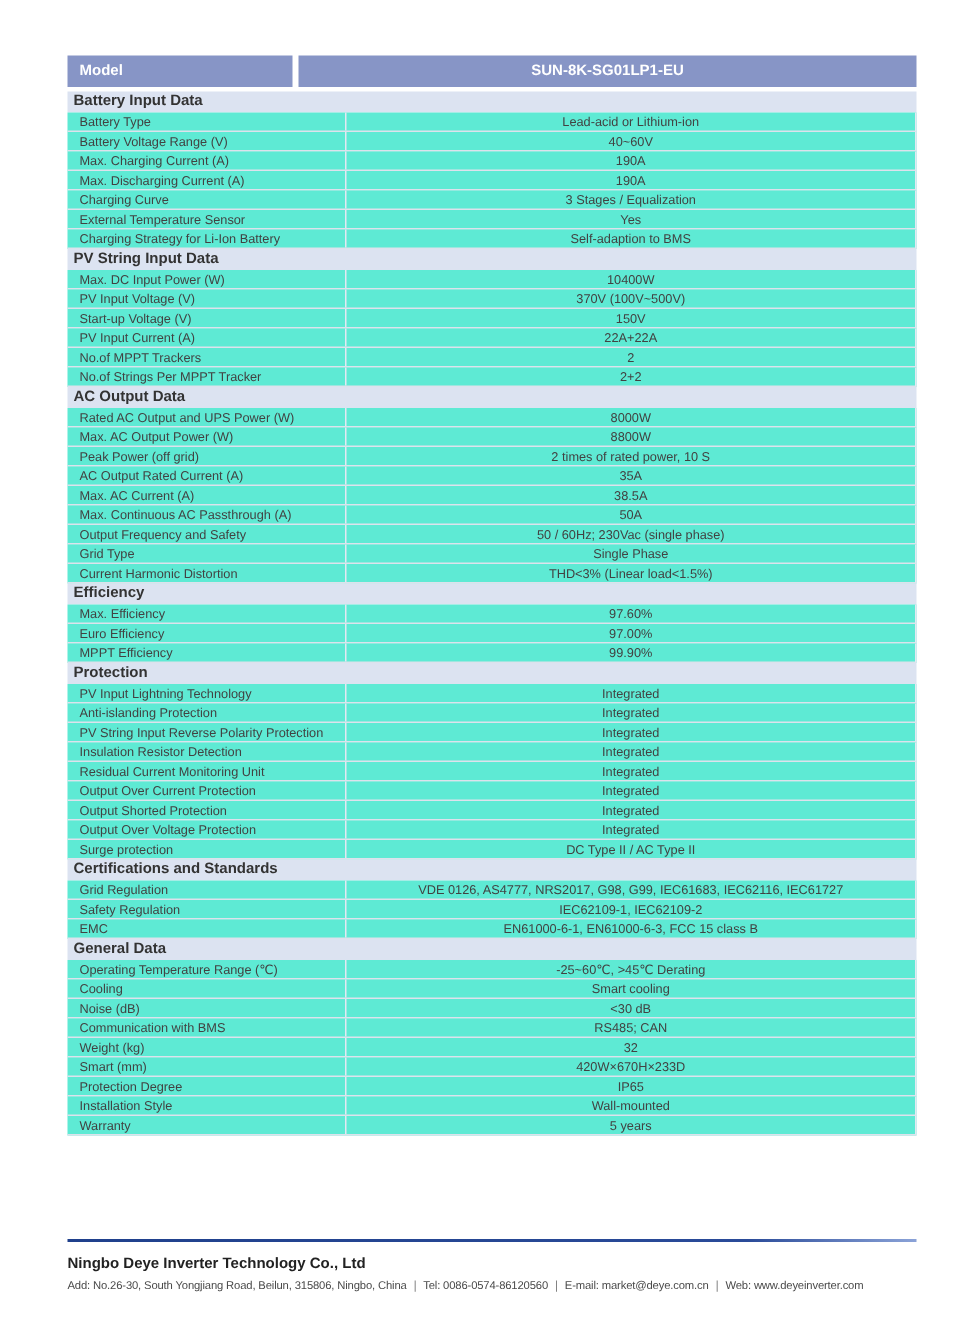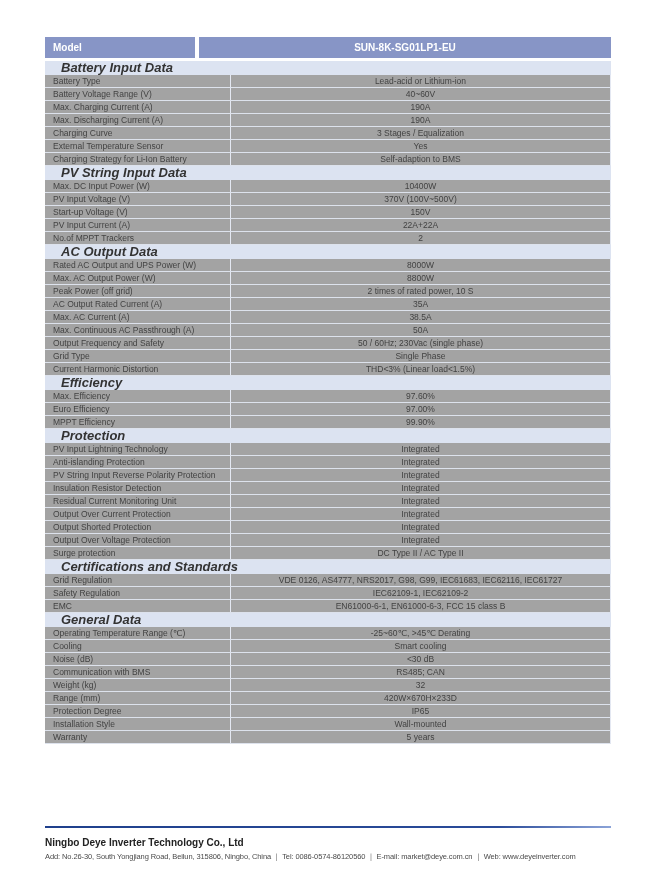--- a/index.html
+++ b/index.html
@@ -20,29 +20,28 @@
     color: #ffffff; font-weight: bold; font-size: 10px;
     display: flex; align-items: center;
   }
   .th-left { width: 150px; padding-left: 8px; margin-right: 4px; }
   .th-right { flex: 1; justify-content: center; }
 
   
   .sec-h {
     background: var(--section-bg, #dce3f1);
     height: 14px; line-height: 14px;
-    font-size: 13px; font-weight: bold; color: #333333;
-    padding-left: 16px;
-    font-style: italic;
+    font-size: 10px; font-weight: bold; color: #333333;
+    padding-left: 4px;
   }
   .row {
     display: flex; height: 13px;
     border-bottom: 1px solid #dde2ec;
     border-right: 1px solid #e4e8f2;
-    background: #a3a3a3;
+    background: #5eead4;
   }
   .cell-l {
     width: 186px; padding-left: 8px;
     border-right: 1px solid #e4e8f2;
     font-size: 8.5px; color: #424242;
     display: flex; align-items: center;
     white-space: nowrap;
   }
   .cell-r {
     flex: 1;
@@ -121,20 +120,24 @@
         <div class="cell-r">150V</div>
       </div>
       <div class="row">
         <div class="cell-l">PV Input Current (A)</div>
         <div class="cell-r">22A+22A</div>
       </div>
       <div class="row">
         <div class="cell-l">No.of MPPT Trackers</div>
         <div class="cell-r">2</div>
       </div>
+      <div class="row">
+        <div class="cell-l">No.of Strings Per MPPT Tracker</div>
+        <div class="cell-r">2+2</div>
+      </div>
       <div class="sec-h">AC Output Data</div>
       <div class="row">
         <div class="cell-l">Rated AC Output and UPS Power (W)</div>
         <div class="cell-r">8000W</div>
       </div>
       <div class="row">
         <div class="cell-l">Max. AC Output Power (W)</div>
         <div class="cell-r">8800W</div>
       </div>
       <div class="row">
@@ -243,21 +246,21 @@
       </div>
       <div class="row">
         <div class="cell-l">Communication with BMS</div>
         <div class="cell-r">RS485; CAN</div>
       </div>
       <div class="row">
         <div class="cell-l">Weight (kg)</div>
         <div class="cell-r">32</div>
       </div>
       <div class="row">
-        <div class="cell-l">Range (mm)</div>
+        <div class="cell-l">Smart (mm)</div>
         <div class="cell-r">420W×670H×233D</div>
       </div>
       <div class="row">
         <div class="cell-l">Protection Degree</div>
         <div class="cell-r">IP65</div>
       </div>
       <div class="row">
         <div class="cell-l">Installation Style</div>
         <div class="cell-r">Wall-mounted</div>
       </div>

